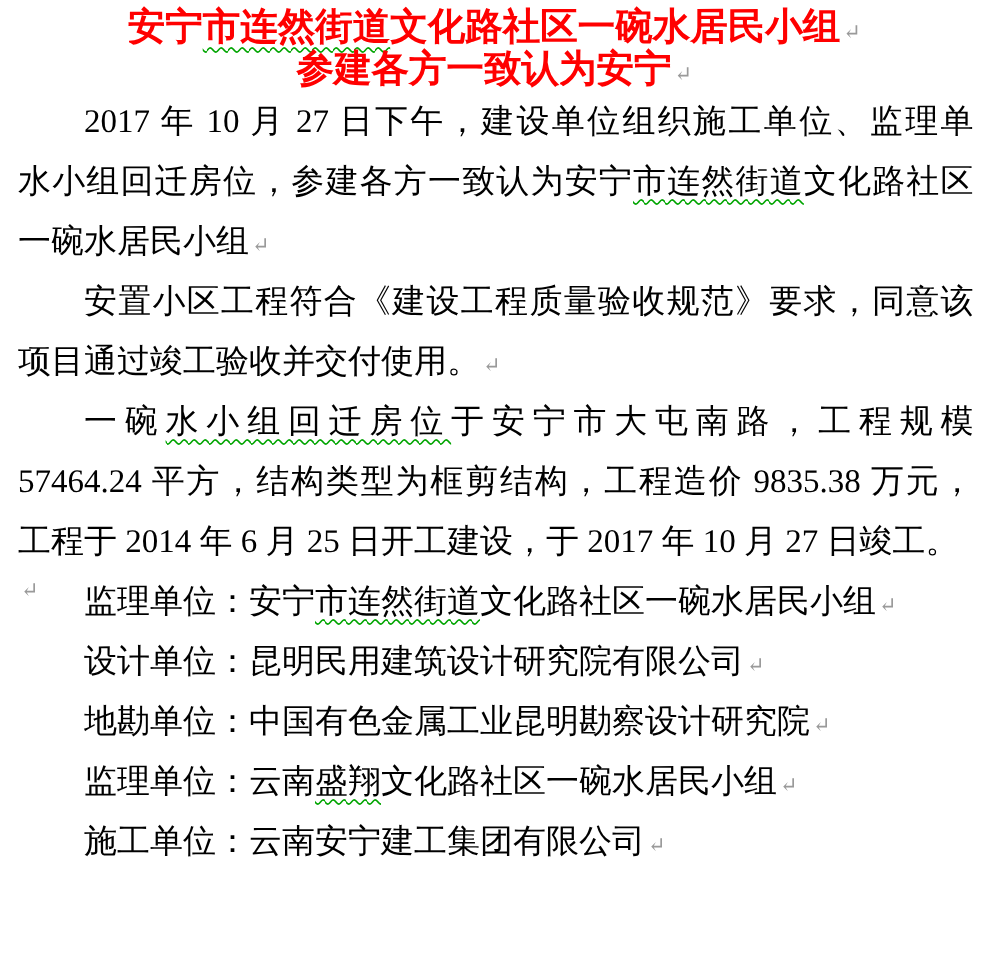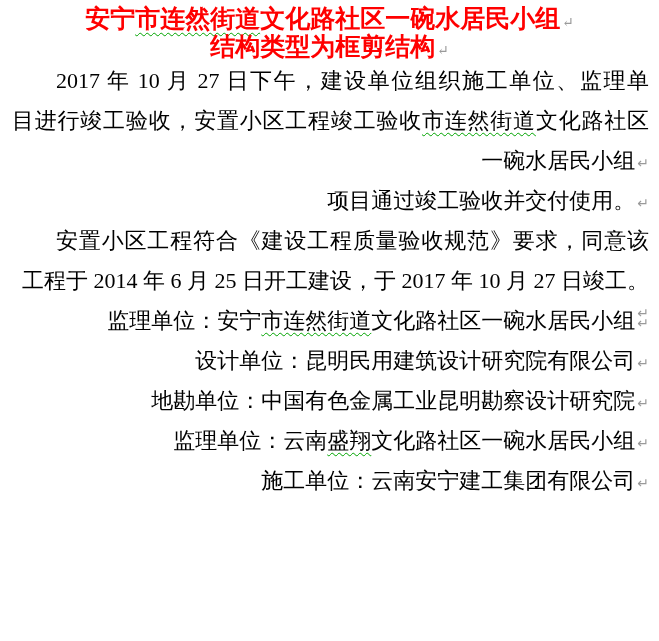--- a/index.html
+++ b/index.html
@@ -14,27 +14,26 @@
 
   .title-block {
     padding-top: 5px;
     text-align: center;
     color: #ff0000;
     font-weight: bold;
     font-size: 25px;
   }
   .title-line { height: 28px; line-height: 28px; white-space: nowrap; }
 
-  .body-block { padding: 5px 10px 0 12px; font-family: Liberation Serif, serif; }
+  .body-block { padding: 5px 10px 0 12px; }
 
   .bline {
     height: 40px;
     line-height: 30px;
     font-size: 22px;
-    text-align: right;
   }
   .justify { text-align: justify; text-align-last: justify; }
   .indent  { text-indent: 2em; }
 
   .wavy {
     text-decoration-line: underline;
     text-decoration-style: wavy;
     text-decoration-color: #00a400;
     text-decoration-thickness: 1px;
     text-underline-offset: 4px;
@@ -48,32 +47,34 @@
     padding-left: 2px;
   }
 </style>
 </head>
 <body>
 
 <div class="page">
 
   <div class="title-block">
     <div class="title-line"><span>安宁</span><span class="wavy">市连然街道</span><span>文化路社区一碗水居民小组</span><span class="pilcrow">↵</span></div>
-    <div class="title-line"><span>结构类型为框剪结构</span><span class="pilcrow">↵</span></div>
+    <div class="title-line"><span>参建各方一致认为安宁</span><span class="pilcrow">↵</span></div>
   </div>
 
   <div class="body-block">
 
     <div class="bline justify indent">2017 年 10 月 27 日下午，建设单位组织施工单位、监理单</div>
-    <div class="bline justify"><span>目进行竣工验收，安置小区工程竣工验收</span><span class="wavy">市连然街道</span><span>文化路社区</span></div>
+    <div class="bline justify"><span>水小组回迁房位，参建各方一致认为安宁</span><span class="wavy">市连然街道</span><span>文化路社区</span></div>
     <div class="bline"><span>一碗水居民小组</span><span class="pilcrow">↵</span></div>
 
+    <div class="bline justify indent">安置小区工程符合《建设工程质量验收规范》要求，同意该</div>
     <div class="bline"><span>项目通过竣工验收并交付使用。</span><span class="pilcrow">↵</span></div>
-    <div class="bline justify indent">安置小区工程符合《建设工程质量验收规范》要求，同意该</div>
 
+    <div class="bline justify indent"><span>一碗</span><span class="wavy">水小组回迁房位</span><span>于安宁市大屯南路，工程规模</span></div>
+    <div class="bline justify">57464.24 平方，结构类型为框剪结构，工程造价 9835.38 万元，</div>
     <div class="bline"><span>工程于 2014 年 6 月 25 日开工建设，于 2017 年 10 月 27 日竣工。</span><span class="pilcrow">↵</span></div>
 
     <div class="bline indent"><span>监理单位：</span><span>安宁</span><span class="wavy">市连然街道</span><span>文化路社区一碗水居民小组</span><span class="pilcrow">↵</span></div>
 
     <div class="bline indent"><span>设计单位：</span><span>昆明民用建筑设计研究院有限公司</span><span class="pilcrow">↵</span></div>
 
     <div class="bline indent"><span>地勘单位：</span><span>中国有色金属工业昆明勘察设计研究院</span><span class="pilcrow">↵</span></div>
 
     <div class="bline indent"><span>监理单位：</span><span>云南</span><span class="wavy">盛翔</span><span>文化路社区一碗水居民小组</span><span class="pilcrow">↵</span></div>
 

